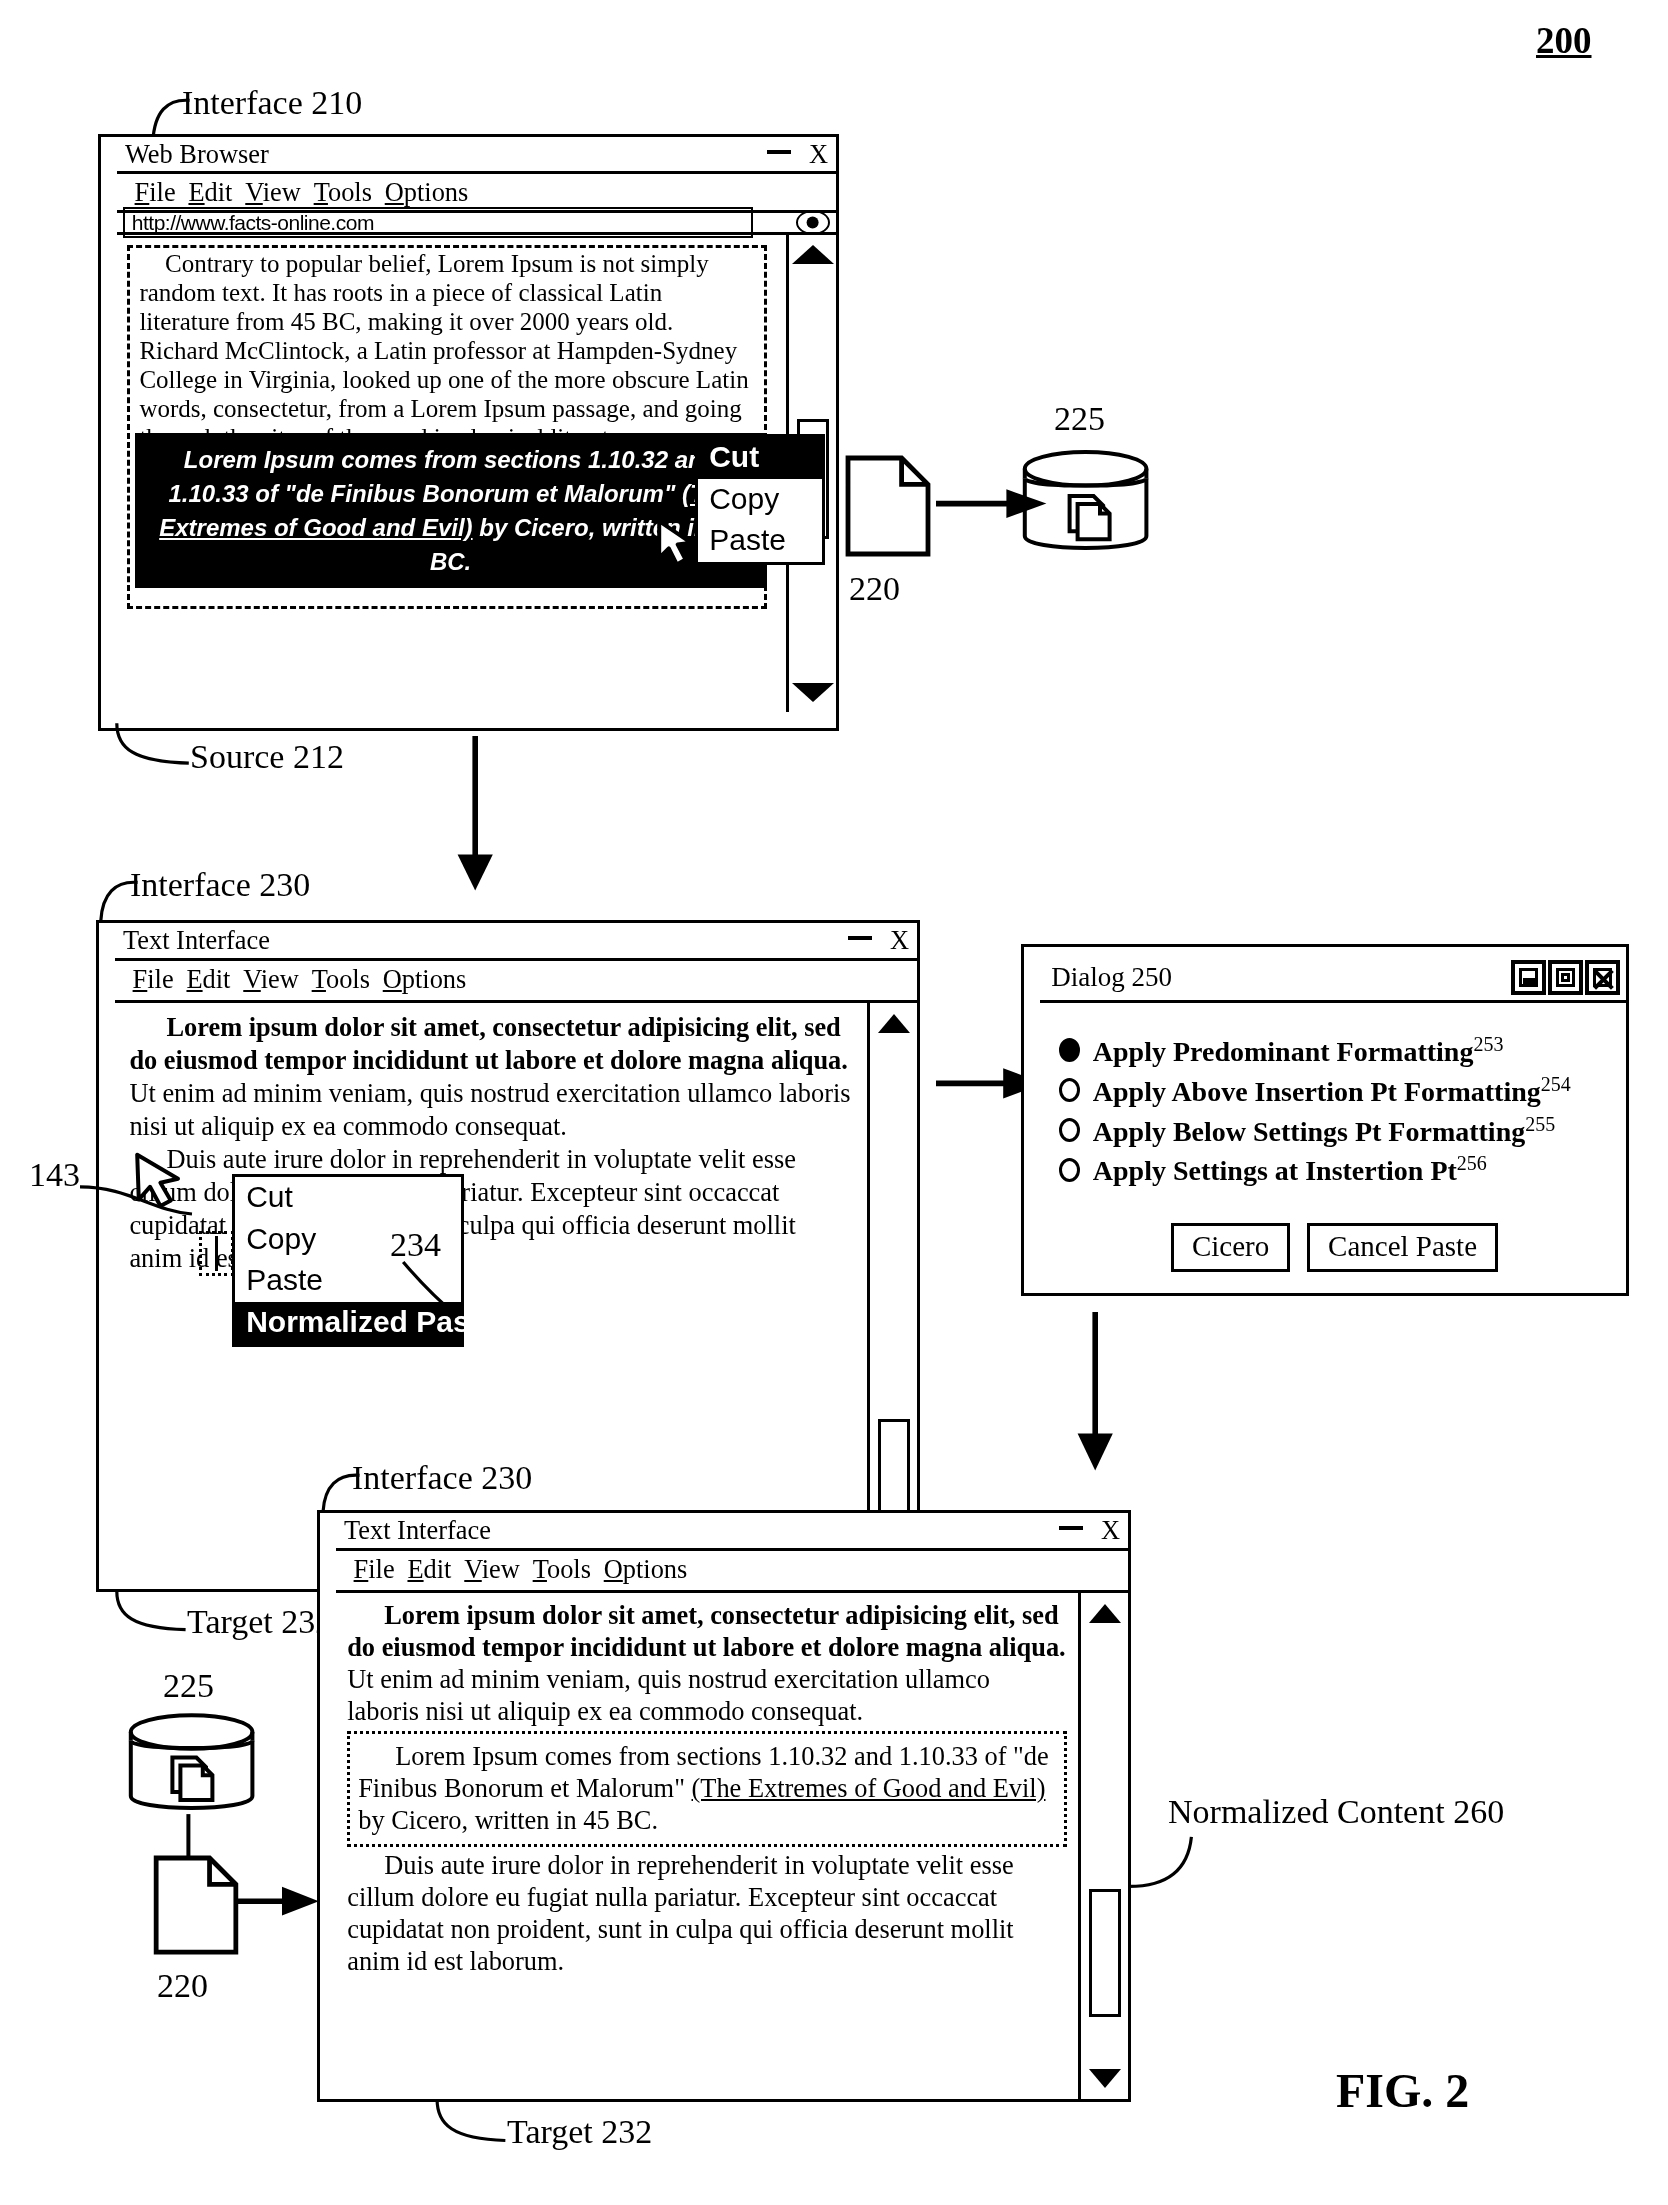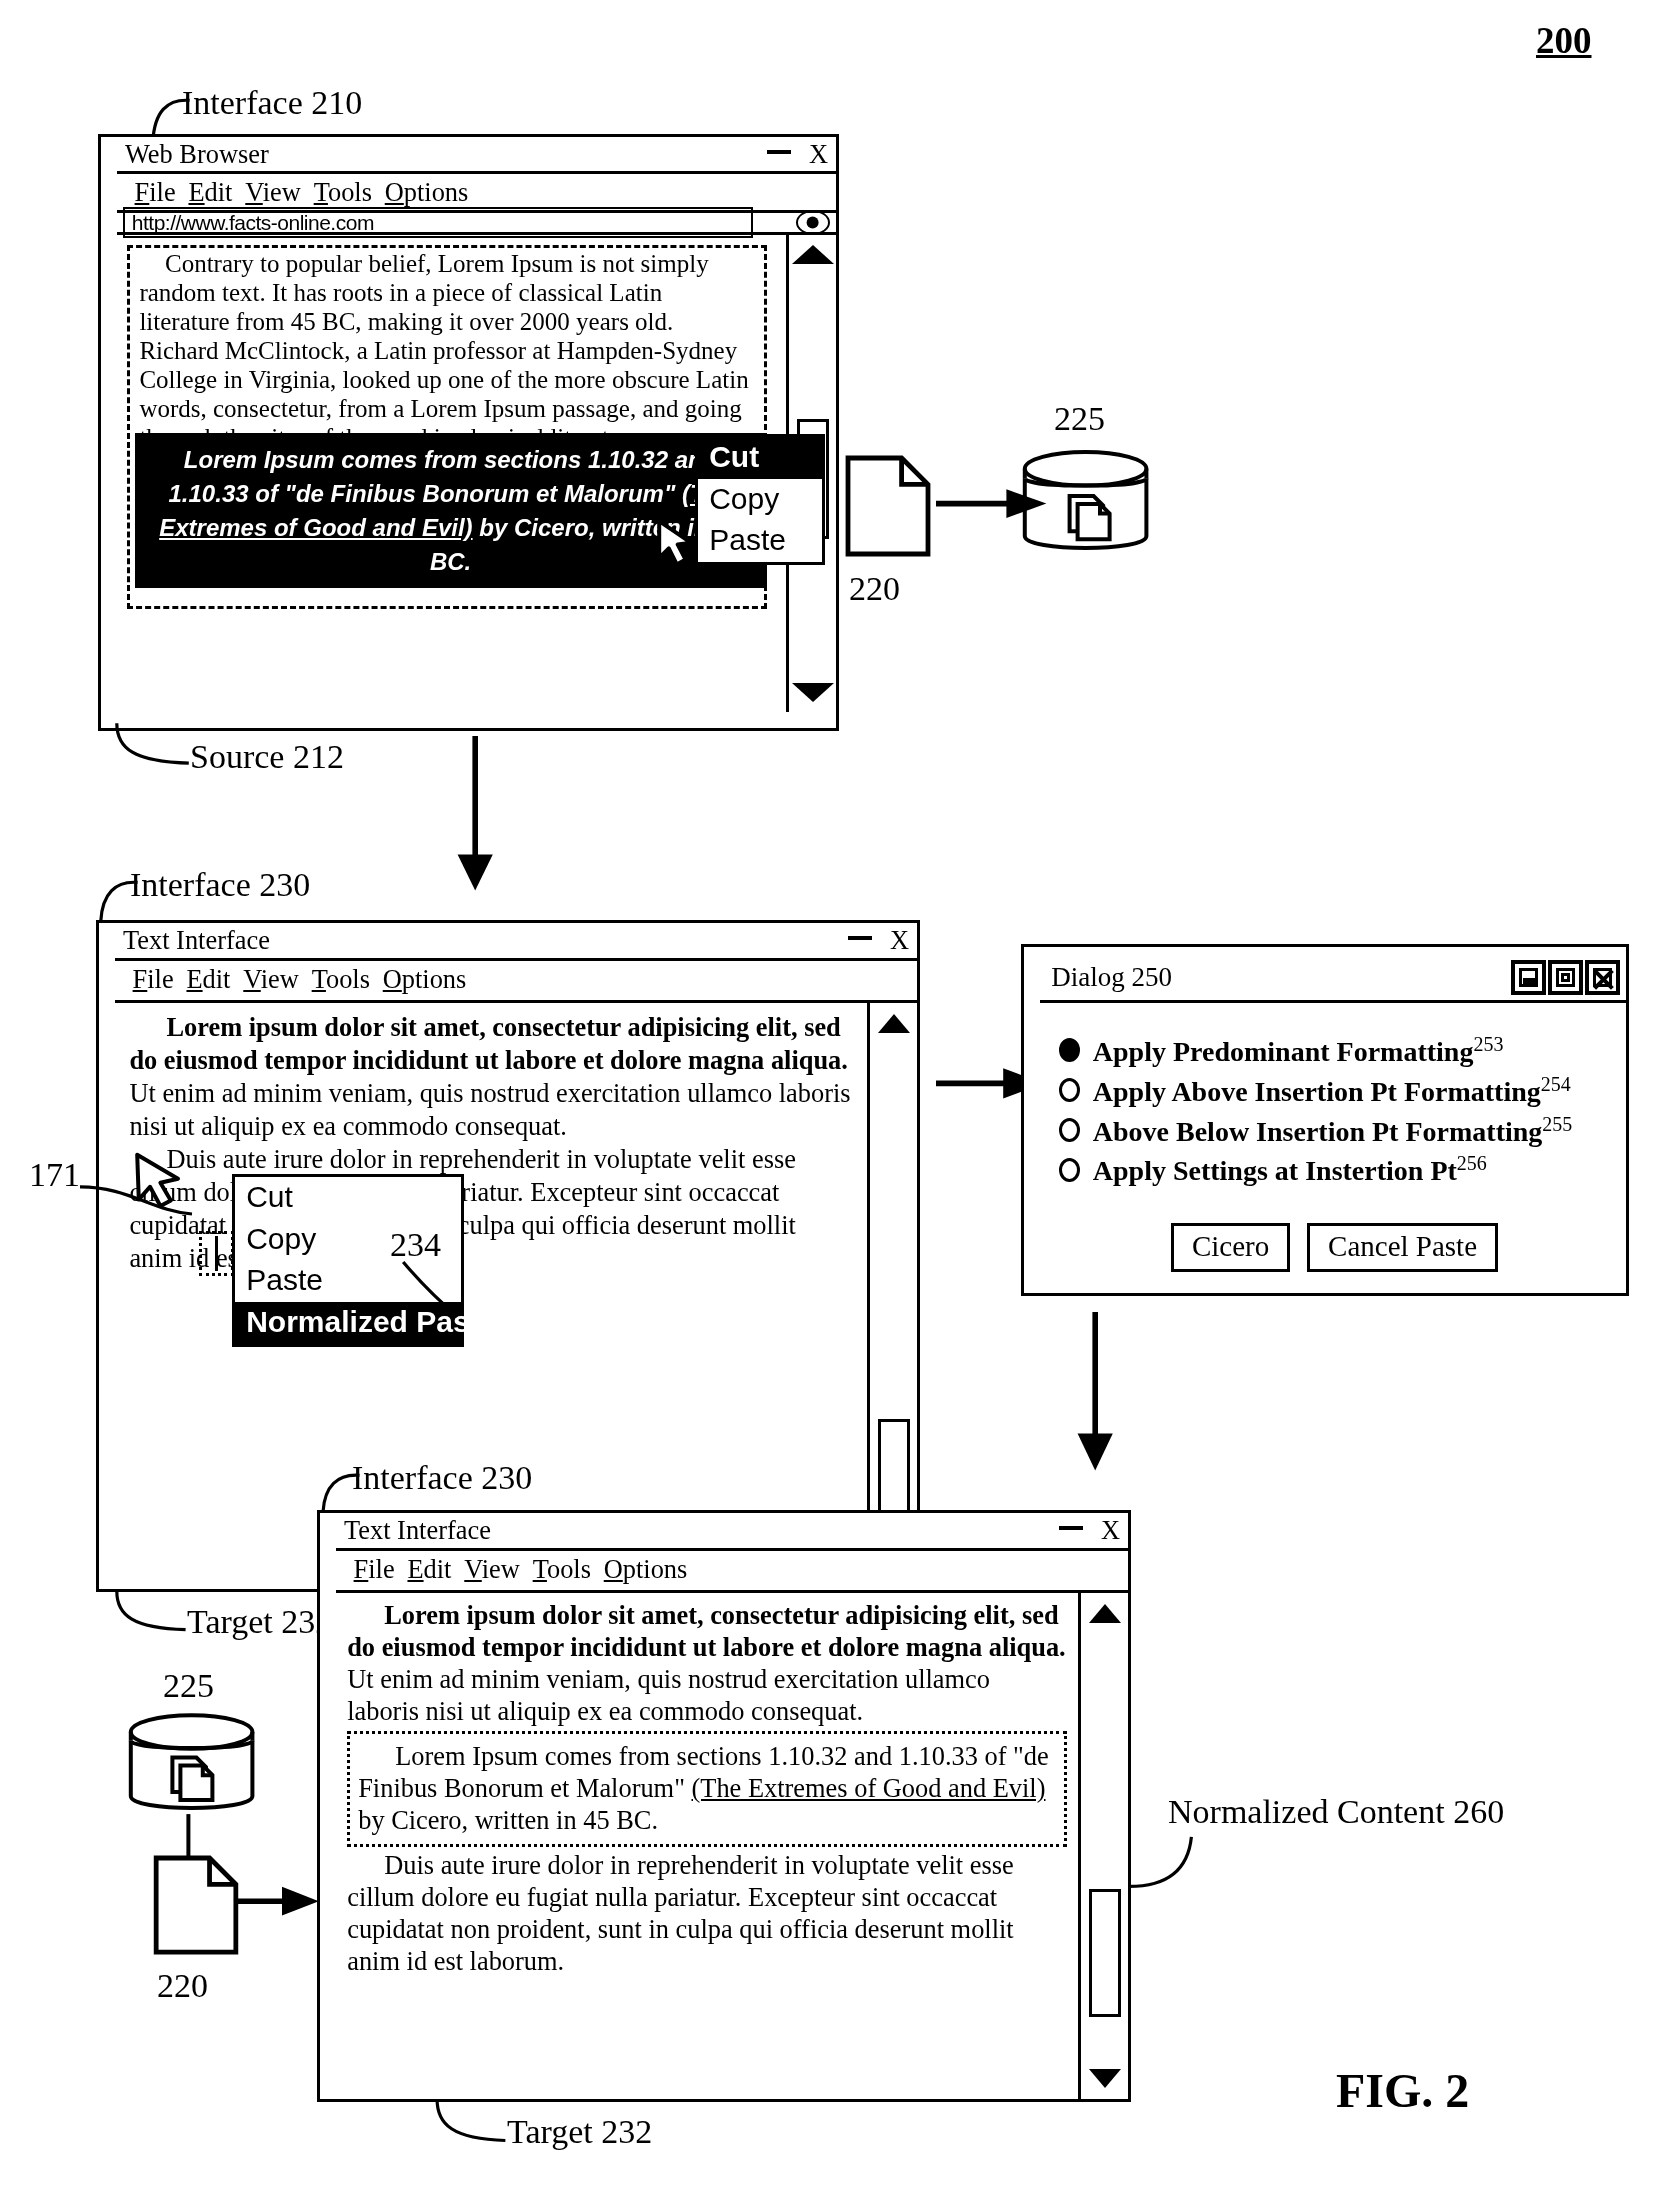--- a/index.html
+++ b/index.html
@@ -196,21 +196,21 @@
     <div class="vscroll">
       <div class="abs" style="left:50%;transform:translateX(-50%);top:11.2px;width:0;height:0;
                   border-left:16px solid transparent;border-right:16px solid transparent;border-bottom:19px solid #000;"></div>
       <div class="thumb" style="top:416px;width:32px;height:136px;"></div>
       <div class="abs" style="left:50%;transform:translateX(-50%);bottom:11.2px;width:0;height:0;
                   border-left:16px solid transparent;border-right:16px solid transparent;border-top:19px solid #000;"></div>
     </div>
   </div>
 </div>
 
-<div class="num" style="left:29px;top:1158px;font-size:34px;">171</div>
+<div class="num" style="left:29px;top:1158px;font-size:34px;">143</div>
 <svg class="abs" style="left:80px;top:1182px;" width="116" height="48" viewBox="0 0 145 60">
   <path d="M0 6 C 60 6, 90 36, 140 40" stroke="#000" stroke-width="4" fill="none"></path>
 </svg>
 
 <svg class="abs" style="left:134px;top:1150px;" width="56" height="64" viewBox="0 0 70 80">
   <path d="M4 6 L6 62 L20 46 L33 70 L46 63 L33 41 L55 36 Z" fill="#fff" stroke="#000" stroke-width="5" stroke-linejoin="round"></path>
 </svg>
 
 <div class="ctxmenu" style="left:232px;top:1174px;width:232px;">
   <div class="mi">Cut</div>
@@ -260,21 +260,21 @@
     <div class="radio-row">
       <div class="radio on"></div>
       <div class="radio-lab"><span>Apply Predominant Formatting</span><sup>253</sup></div>
     </div>
     <div class="radio-row">
       <div class="radio"></div>
       <div class="radio-lab"><span>Apply Above Insertion Pt Formatting</span><sup>254</sup></div>
     </div>
     <div class="radio-row">
       <div class="radio"></div>
-      <div class="radio-lab"><span>Above Below Insertion Pt Formatting</span><sup>255</sup></div>
+      <div class="radio-lab"><span>Apply Below Settings Pt Formatting</span><sup>255</sup></div>
     </div>
     <div class="radio-row">
       <div class="radio"></div>
       <div class="radio-lab"><span>Apply Settings at Instertion Pt</span><sup>256</sup></div>
     </div>
 
     <div style="display:flex;gap:17.6px;justify-content:center;margin-top:34px;">
       <div class="dlgbtn">Cicero</div>
       <div class="dlgbtn">Cancel Paste</div>
     </div>

